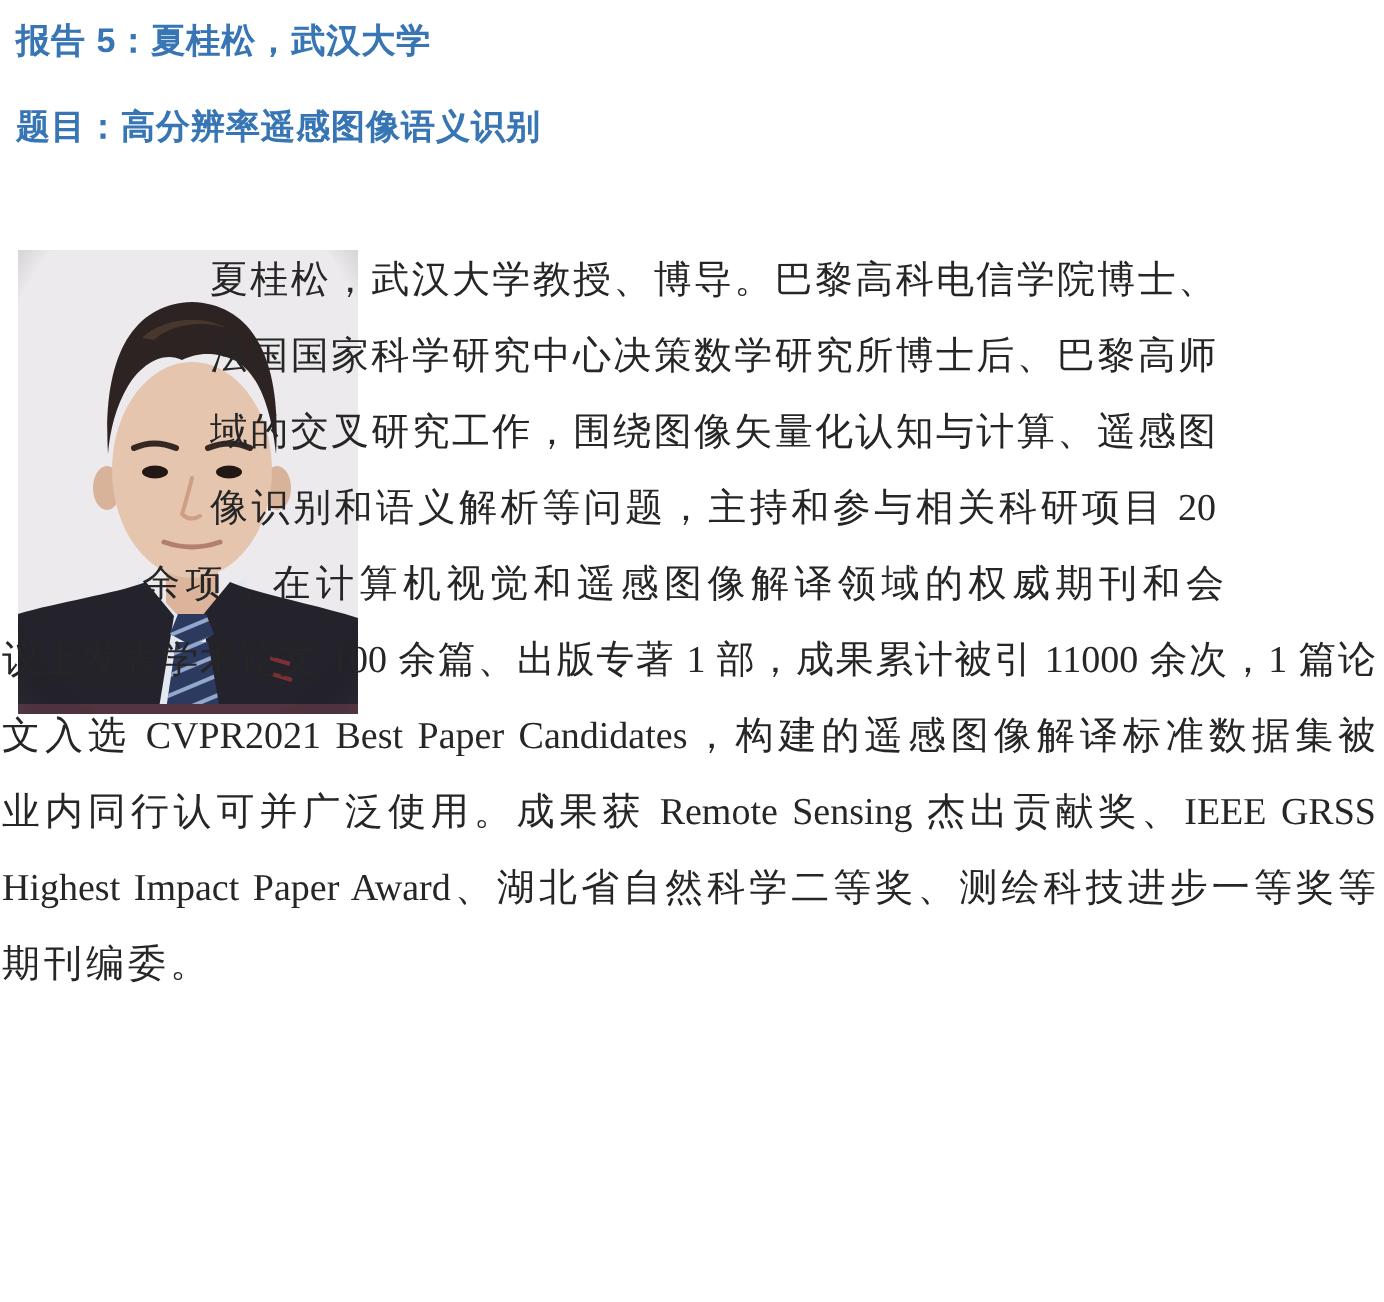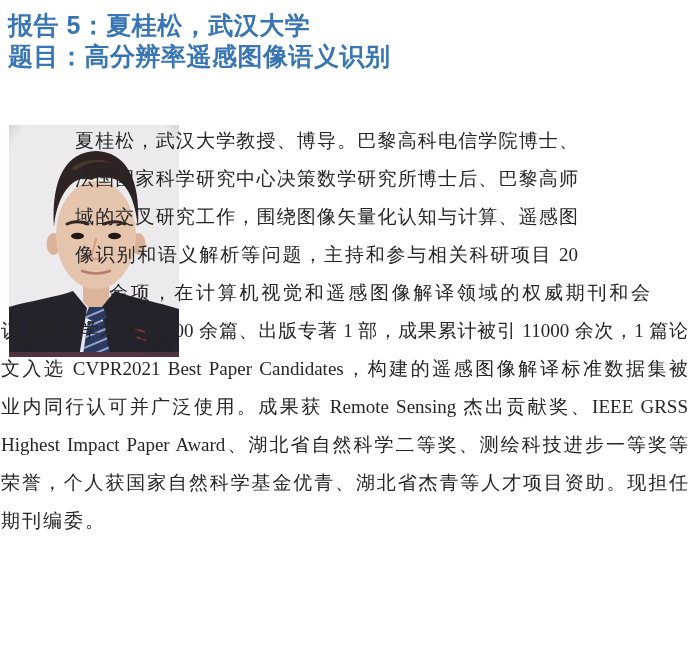--- a/index.html
+++ b/index.html
@@ -14,27 +14,27 @@
     background: #ffffff;
     overflow: hidden;
     font-family: "Liberation Serif", "DejaVu Serif", serif;
   }
   .heading {
     position: absolute;
     left: 8px;
     margin: 0;
     font-family: "Liberation Sans", "DejaVu Sans", sans-serif;
     font-weight: 700;
-    font-size: 25px;
+    font-size: 17px;
     letter-spacing: 0.5px;
     color: var(--heading, #3775b4);
     white-space: nowrap;
   }
   .heading.report { top: 9px; }
-  .heading.title  { top: 40px; }
+  .heading.title  { top: 52px; }
 
   .photo {
     position: absolute;
     left: 9px;
     top: 125px;
     width: 170px;
     height: 232px;
   }
   .photo svg { display: block; width: 100%; height: 100%; }
 
@@ -46,22 +46,22 @@
     color: var(--body-text, #262626);
     font-size: 19px;
   }
   .bio .line {
     height: 38px;
     line-height: 38px;
     white-space: nowrap;
     text-align: justify;
     text-align-last: justify;
   }
-  .line.beside { margin-left: 75px; width: 503px; }
-  .line.indent { margin-left: 109px; width: 541px; }
+  .line.beside { margin-left: 105px; width: 503px; }
+  .line.indent { margin-left: 71px; width: 541px; }
   .line.full   { margin-left: 1px;   width: 687px; }
   .line.last   {
     text-align: left;
     text-align-last: left;
     letter-spacing: 2px;
   }
 </style>
 </head>
 <body>
 
@@ -138,17 +138,16 @@
   <div class="bio">
     <div class="line beside">夏桂松，武汉大学教授、博导。巴黎高科电信学院博士、</div>
     <div class="line beside">法国国家科学研究中心决策数学研究所博士后、巴黎高师</div>
     <div class="line beside">域的交叉研究工作，围绕图像矢量化认知与计算、遥感图</div>
     <div class="line beside">像识别和语义解析等问题，主持和参与相关科研项目 20</div>
     <div class="line indent">余项，在计算机视觉和遥感图像解译领域的权威期刊和会</div>
     <div class="line full">议上发表学术论文 100 余篇、出版专著 1 部，成果累计被引 11000 余次，1 篇论</div>
     <div class="line full">文入选 CVPR2021 Best Paper Candidates，构建的遥感图像解译标准数据集被</div>
     <div class="line full">业内同行认可并广泛使用。成果获 Remote Sensing 杰出贡献奖、IEEE GRSS</div>
     <div class="line full">Highest Impact Paper Award、湖北省自然科学二等奖、测绘科技进步一等奖等</div>
-    <div class="line full">荣誉，个人获国家自然科学基金优青、湖北省杰青等人才项目资助。现担任</div>
     <div class="line full last">期刊编委。</div>
   </div>
 
 </div>
 
 </body></html>

